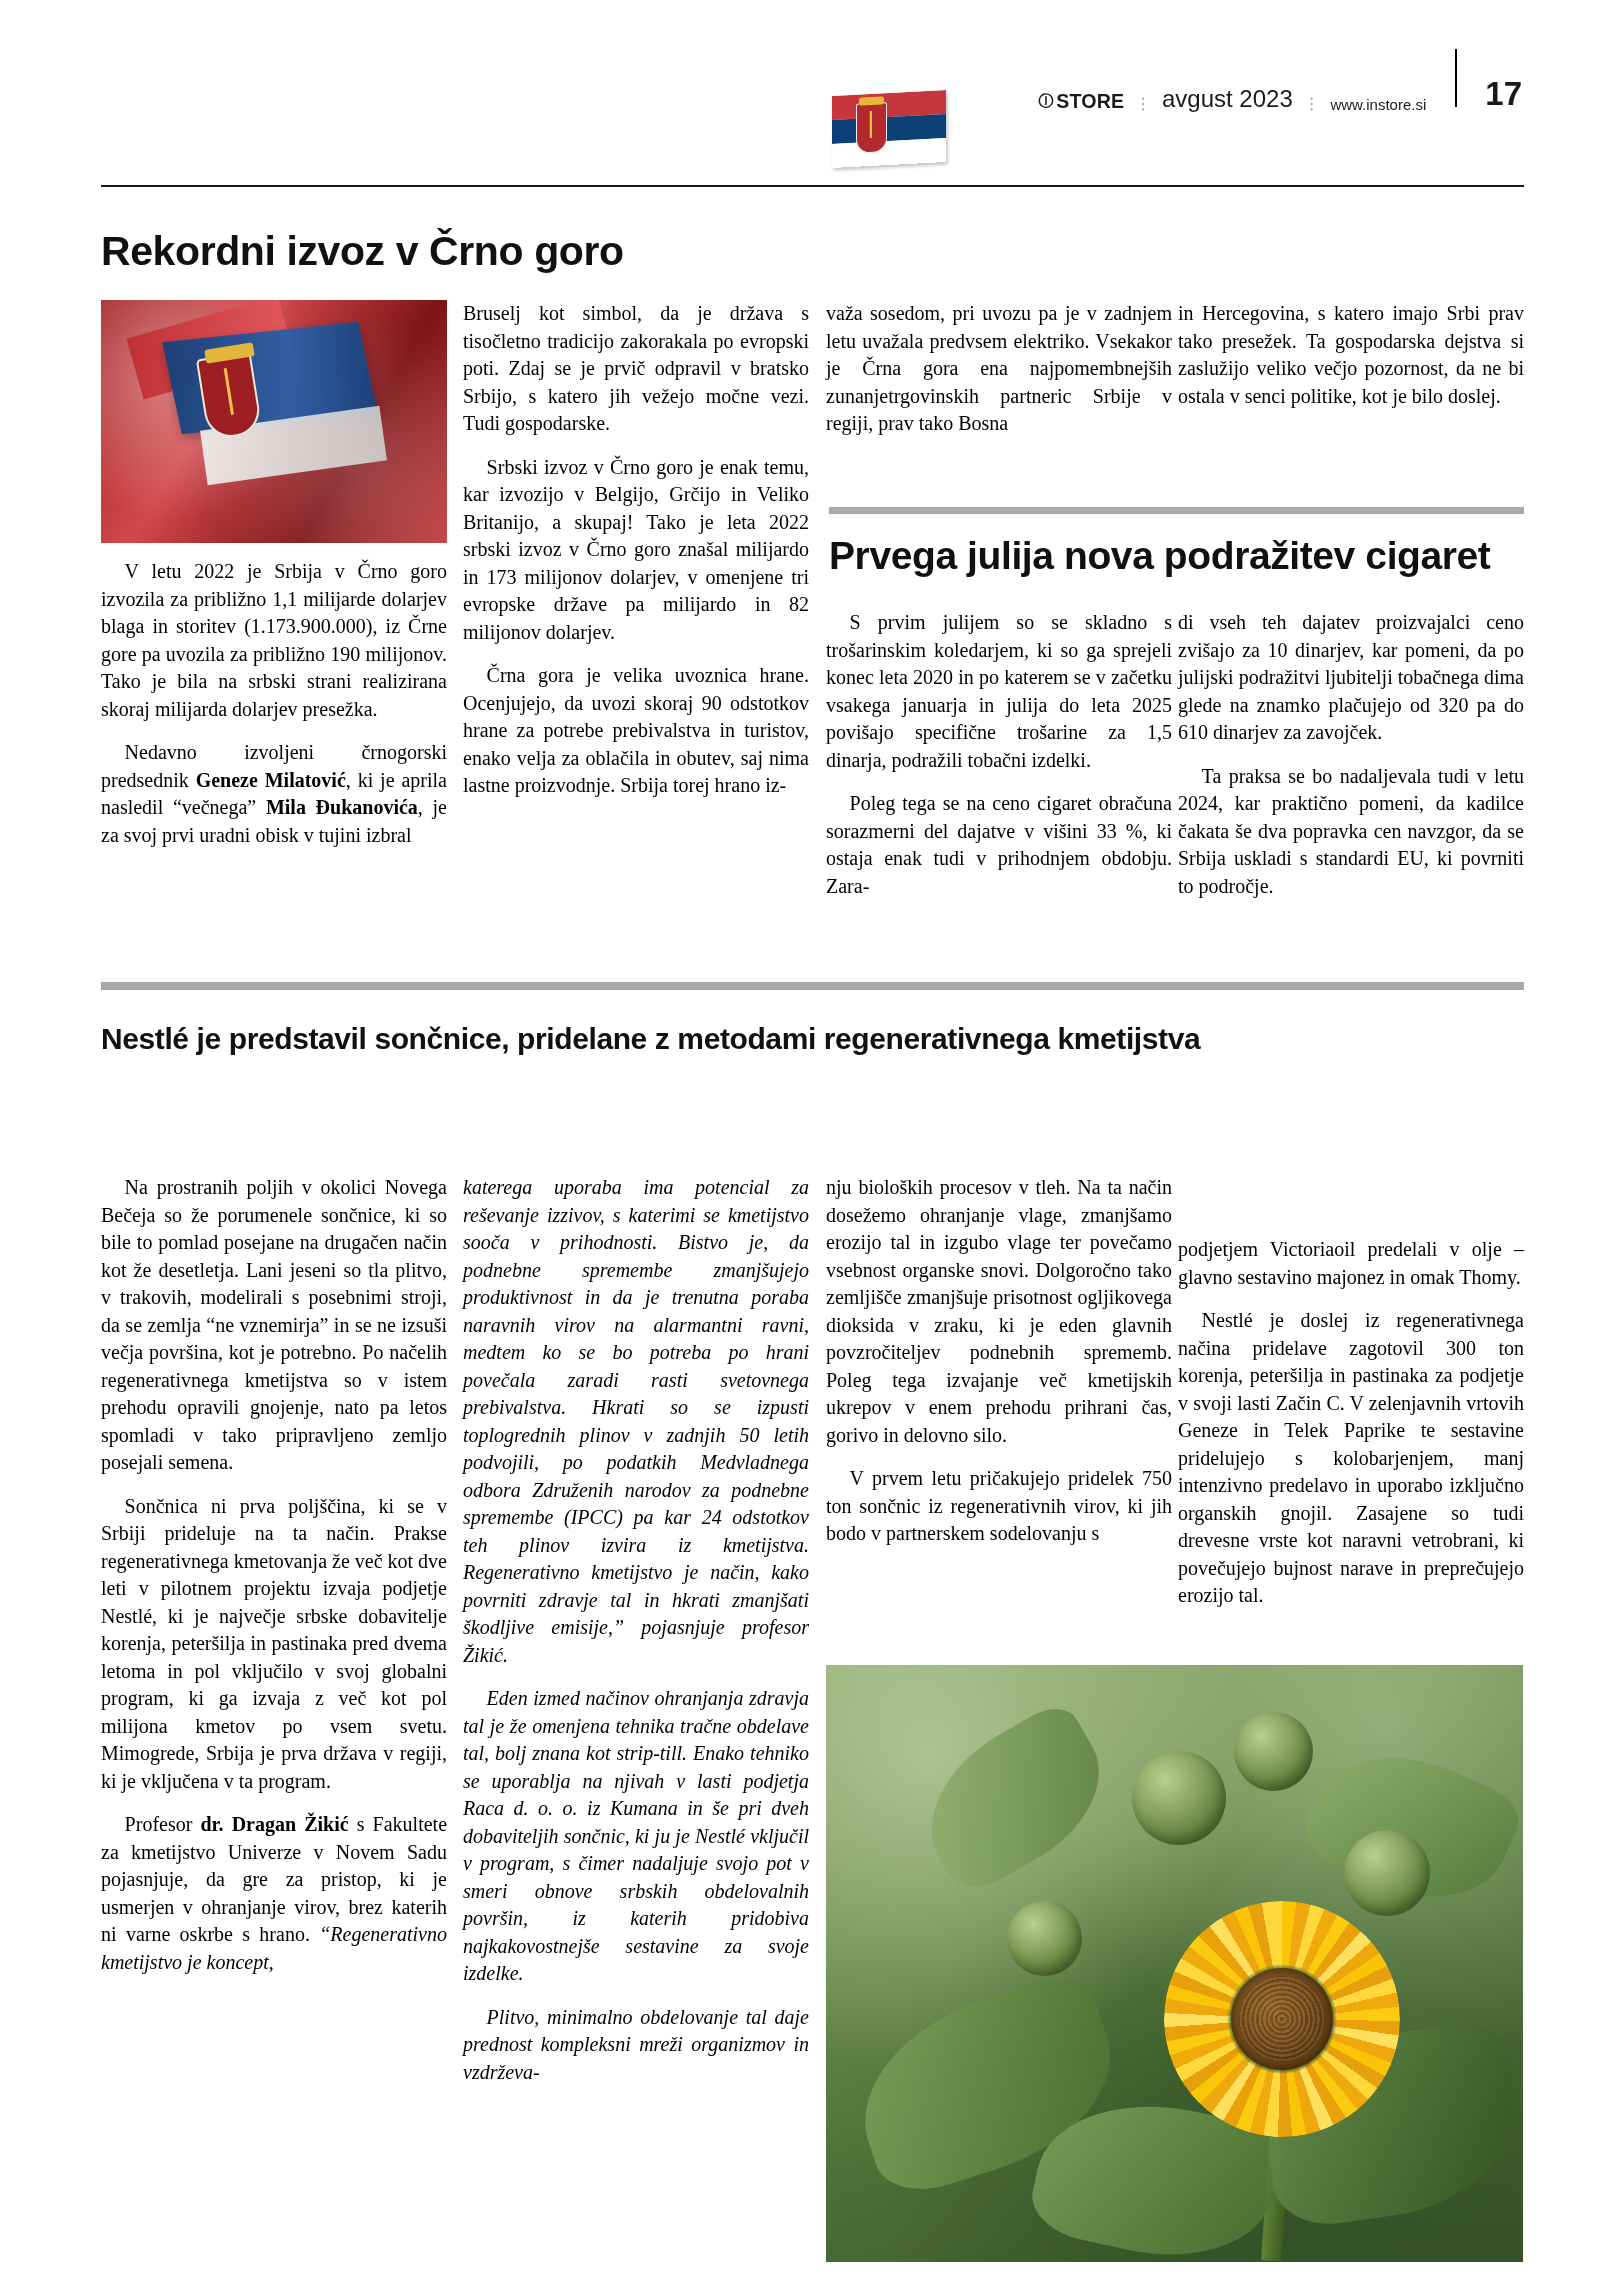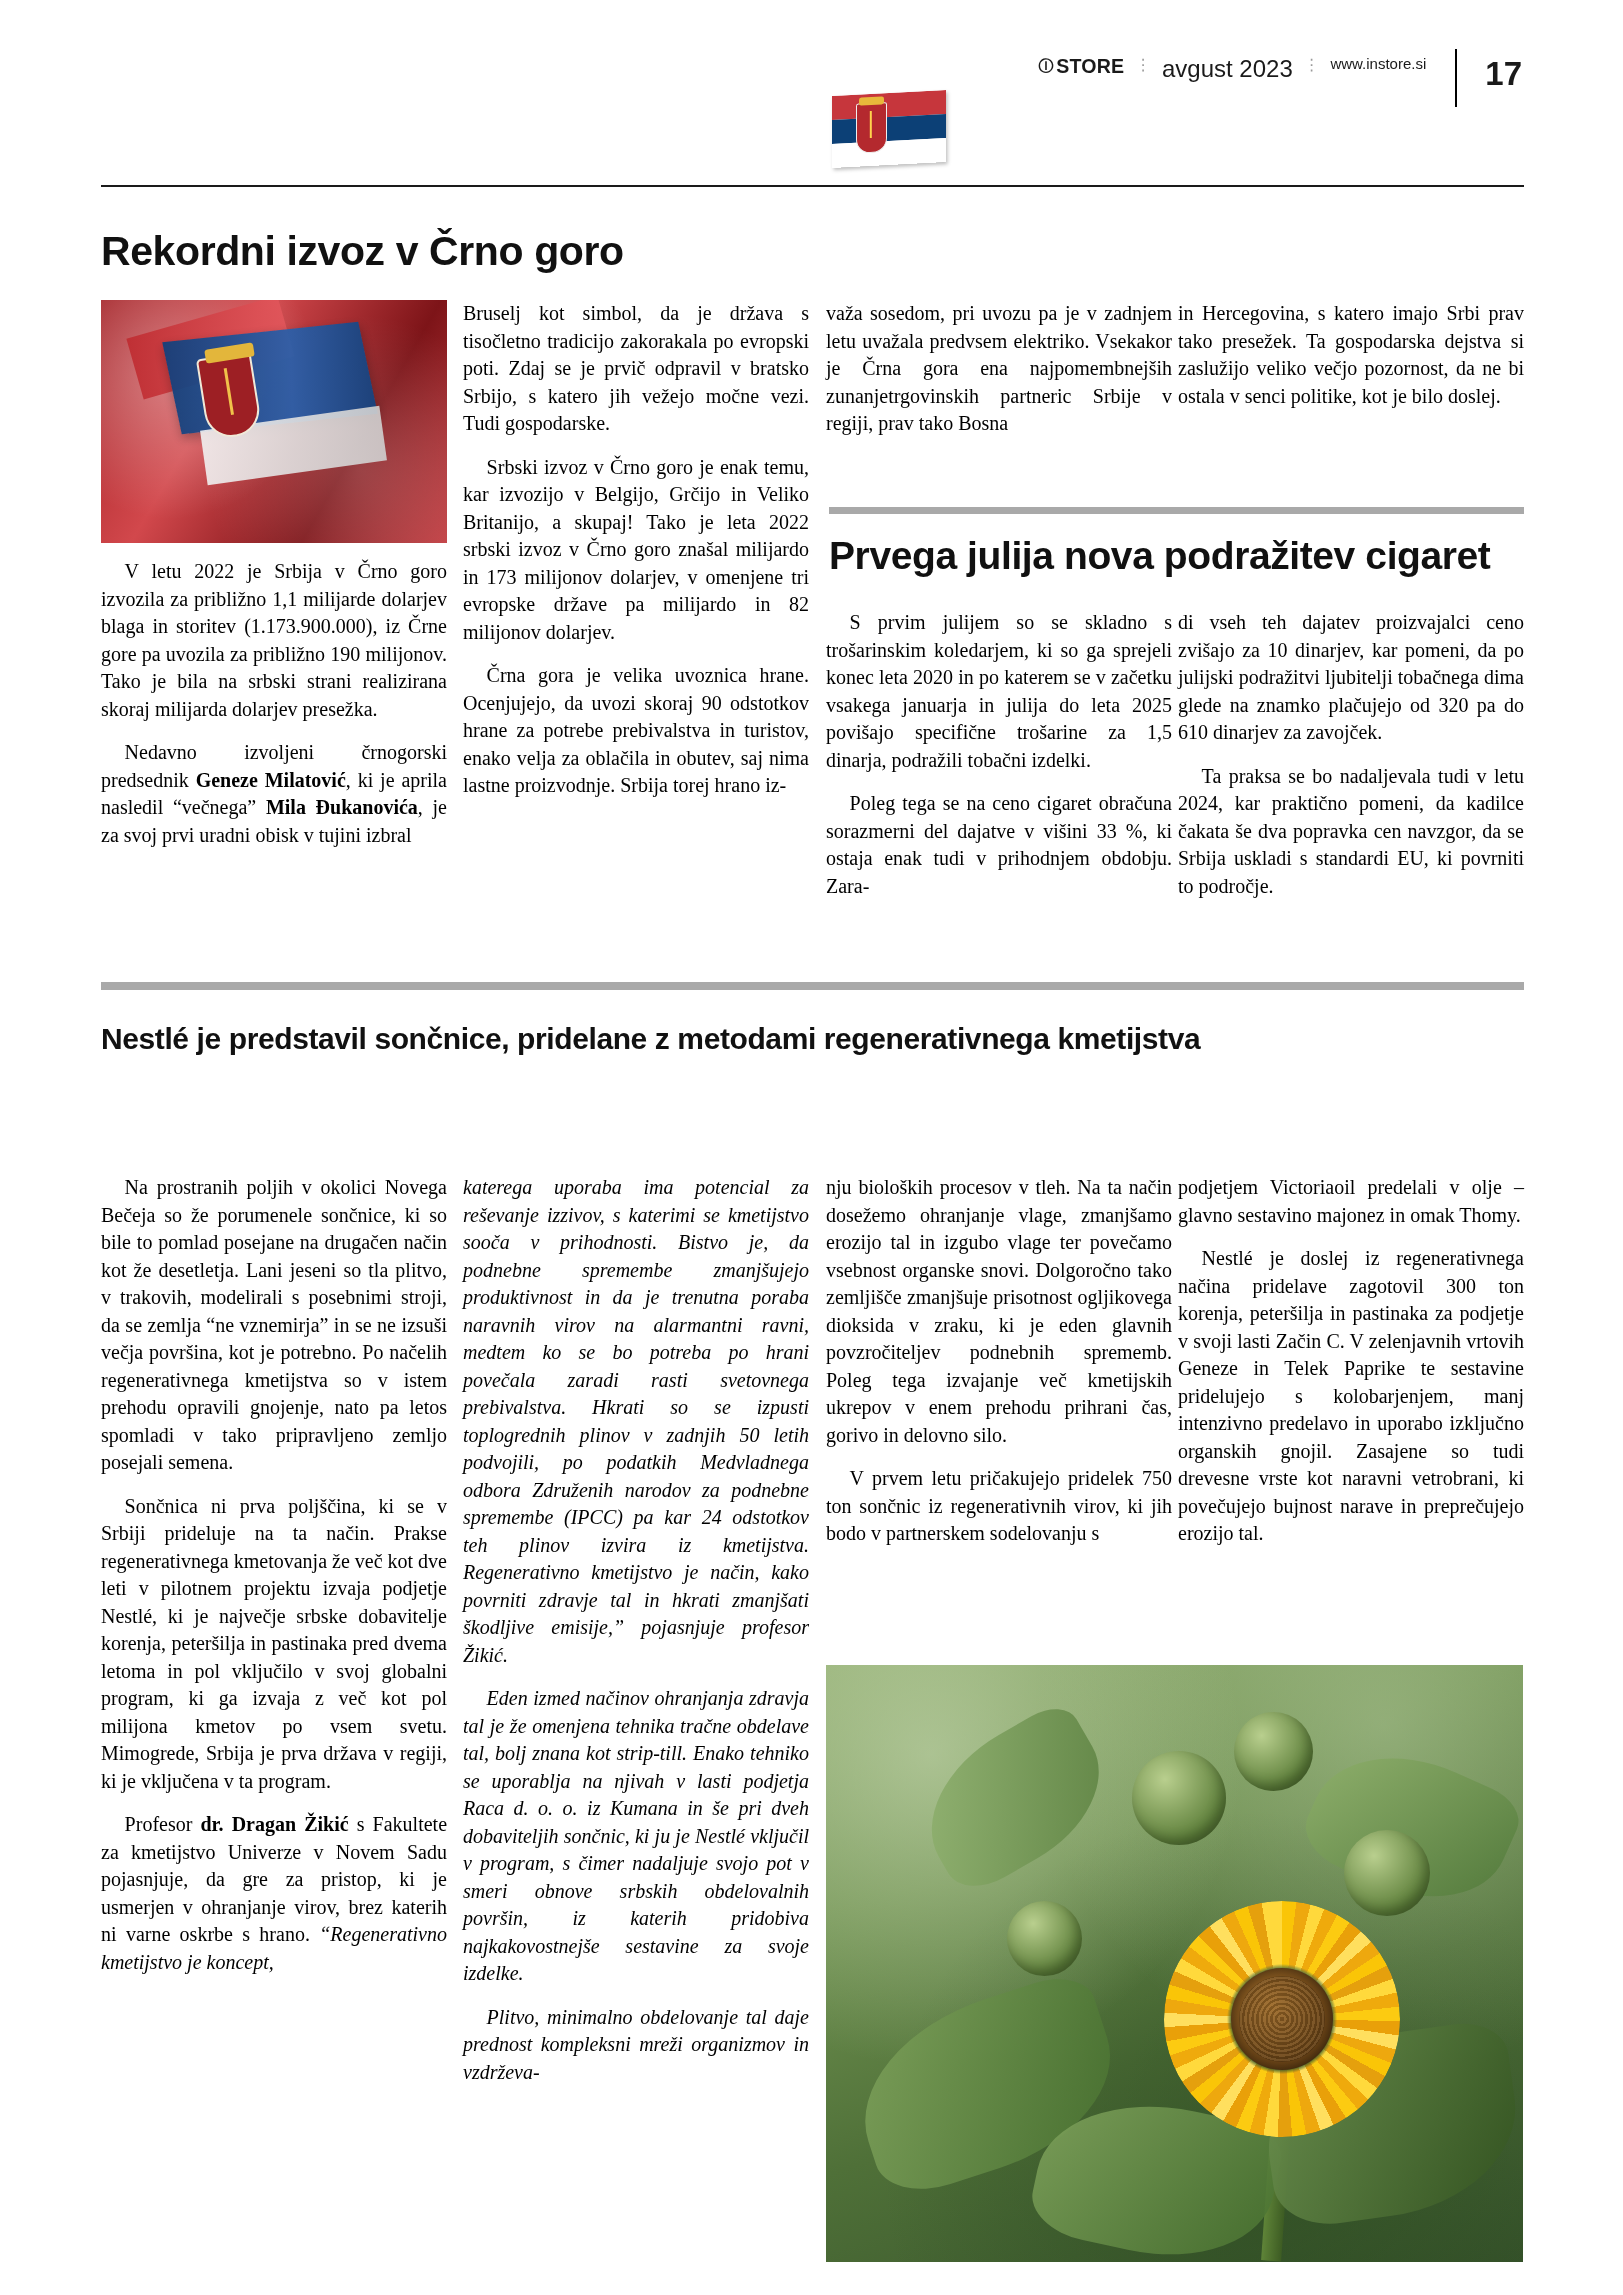--- a/index.html
+++ b/index.html
@@ -24,21 +24,21 @@
     position: absolute;
     left: 101px; top: 55px;
     width: 1421px;
     height: 47px;
     display: flex;
     align-items: flex-start;
     justify-content: flex-end;
   }
   .masthead-inner {
     display: flex;
-    align-items: flex-start;
+    align-items: flex-end;
     gap: 11px;
     font-family: "Liberation Sans", sans-serif;
     font-size: 19px;
     color: #1a1a1a;
   }
   .mh-brand {
     font-weight: bold;
     letter-spacing: 0.2px;
     font-size: 19.6px;
   }
@@ -242,21 +242,21 @@
   #t1c4 { left: 1178px; top: 300px; width: 346px; }
 
   
   #t2c1 { left: 826px; top: 609px;  width: 346px; }
   #t2c2 { left: 1178px; top: 609px;  width: 346px; }
 
   
   #t3c1 { left: 101px;  top: 1174px; width: 346px; }
   #t3c2 { left: 463px;  top: 1174px; width: 346px; font-style: italic; }
   #t3c3 { left: 826px; top: 1174px; width: 346px; }
-  #t3c4 { left: 1178px; top: 1174px; width: 346px; }
+  #t3c4 { left: 1178px; top: 1236px; width: 346px; }
 
   b, strong { font-weight: bold; }
   i, em { font-style: italic; }
 
   
   #photo-sunflower {
     position: absolute;
     left: 826px; top: 1665px;
     width: 697px; height: 597px;
     overflow: hidden;

